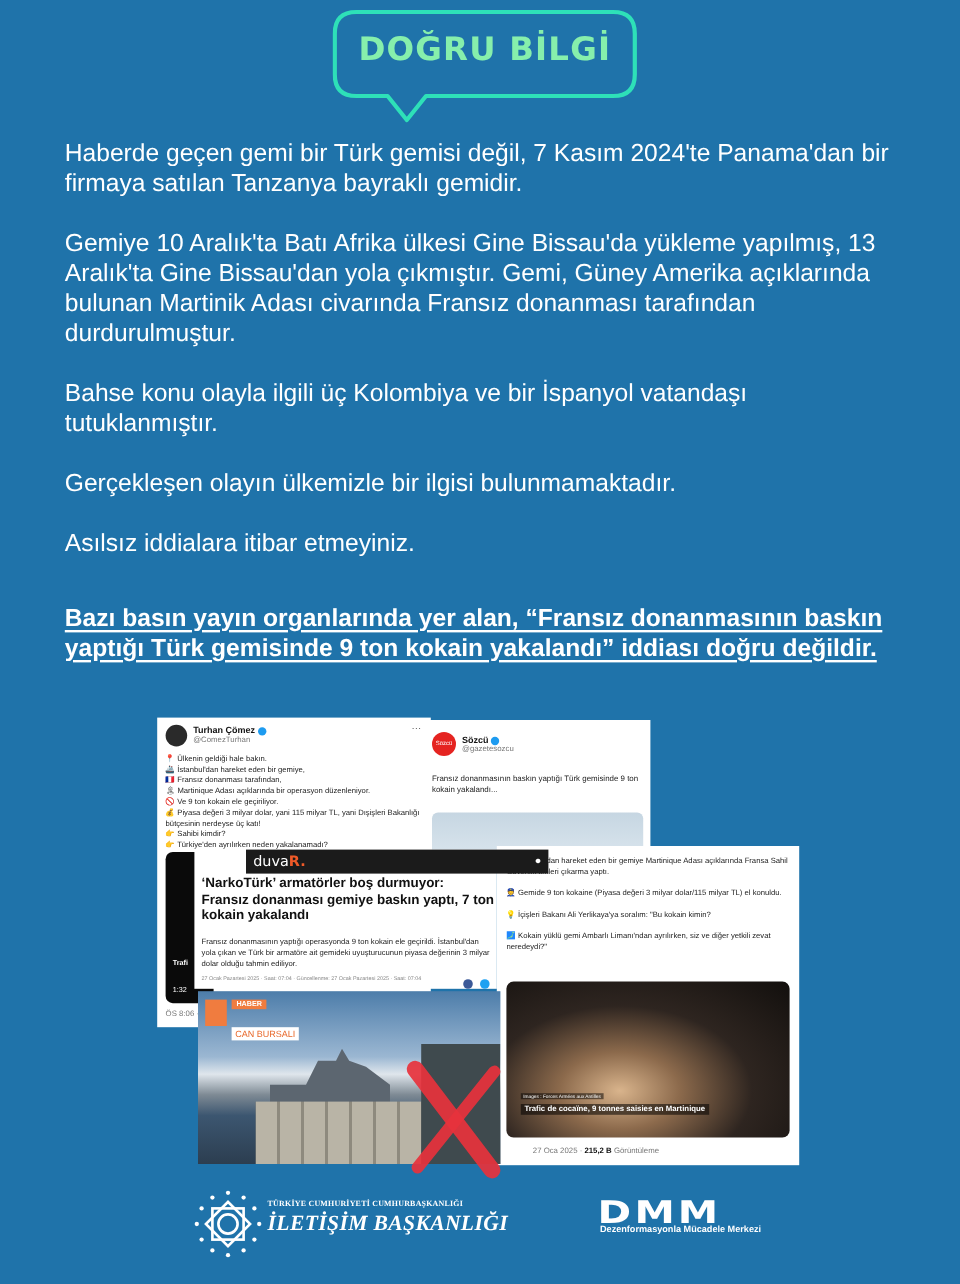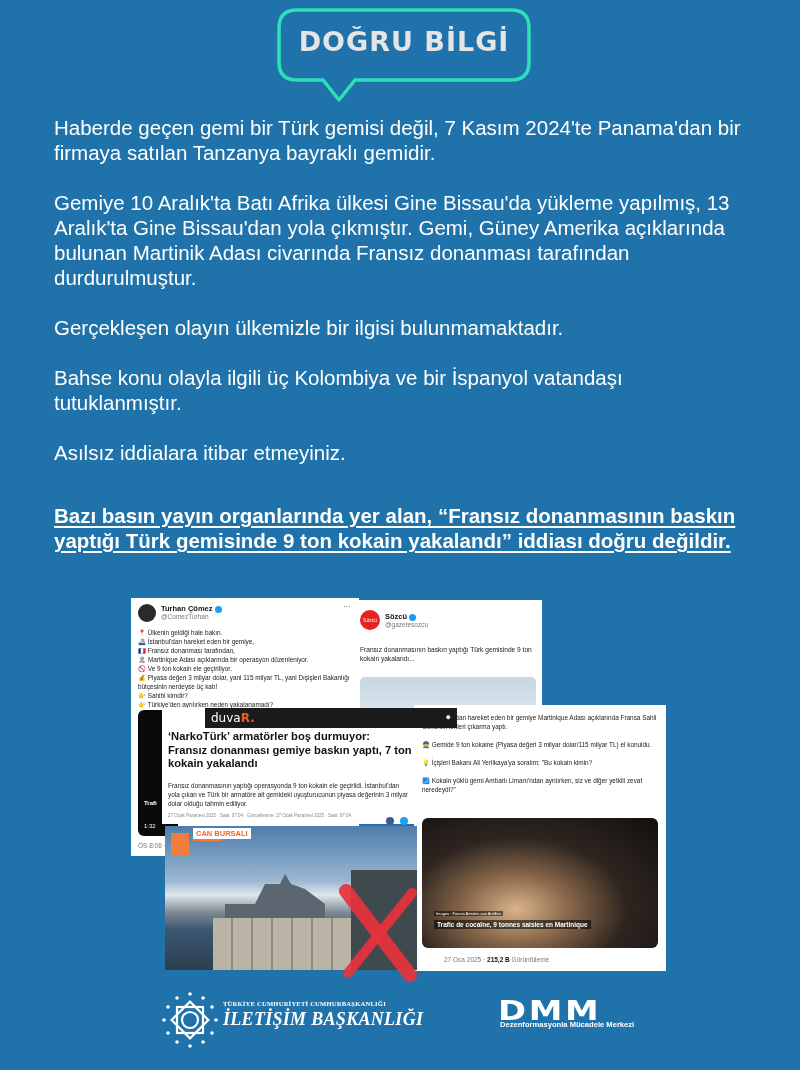--- a/index.html
+++ b/index.html
@@ -8,21 +8,21 @@
       background: #1f73aa;
       font-family: "Liberation Sans", sans-serif;
       color: #ffffff;
       position: relative;
     }
     .badge-wrap { position: absolute; left: 277px; top: 8px; width: 254px; height: 96px; }
     .badge-wrap svg { position: absolute; left: 0; top: 0; }
     .badge-text {
       position: absolute; left: 0; top: 18px; width: 254px; text-align: center;
       font-family: "DejaVu Sans", sans-serif; font-weight: bold; font-size: 27px;
-      letter-spacing: 1px; color: #e5e5e5;
+      letter-spacing: 1px; color: #86efac;
     }
     .body-text { position: absolute; left: 54px; top: 115px; width: 700px; }
     .para { font-size: 20.5px; line-height: 25px; margin-bottom: 25px; color: #ffffff; }
     .claim {
       position: absolute; left: 54px; top: 503px; width: 700px;
       font-size: 20.5px; line-height: 25px; font-weight: bold; color: #fff;
       text-decoration: underline; text-underline-offset: 3px; text-decoration-thickness: 2px;
     }
     .collage { position: absolute; left: 0; top: 0; width: 800px; height: 1070px; }
 
@@ -60,21 +60,21 @@
     .social span { display: inline-block; width: 8px; height: 8px; border-radius: 50%; margin-left: 2px; }
 
     
     .photo { position: absolute; left: 165px; top: 826px; width: 252px; height: 144px; overflow: hidden;
       background: linear-gradient(#4d7daa 0%, #9bb7d2 38%, #dfe6ec 48%, #7e8a94 60%, #3c5670 72%, #2c3e50 100%); }
     .ship { position: absolute; left: 60px; top: 48px; width: 100px; height: 50px; background: #5c6670; clip-path: polygon(0 60%, 30% 60%, 40% 20%, 55% 20%, 60% 0, 66% 20%, 80% 30%, 100% 60%, 100% 100%, 0 100%); }
     .pallets { position: absolute; left: 48px; top: 92px; width: 150px; height: 52px;
       background: repeating-linear-gradient(90deg, #b9b4a6 0 18px, #8e8a7e 18px 20px); }
     .building { position: absolute; right: 0; top: 44px; width: 66px; height: 100px; background: #3f4a4e; }
     .haber-tag { position: absolute; left: 28px; top: 7px; background: #f07c3f; color: #fff; font-size: 6px; font-weight: bold; padding: 1px 4px; }
-    .haber-name { position: absolute; left: 28px; top: 2px; background: #fff; color: #e8692c; font-size: 7.5px; font-weight: bold; padding: 1px 3px; }
+    .haber-name { position: absolute; left: 28px; top: 30px; background: #fff; color: #e8692c; font-size: 7.5px; font-weight: normal; padding: 1px 3px; }
     .haber-badge { position: absolute; left: 6px; top: 7px; width: 18px; height: 22px; background: #f07c3f; }
 
     
     .card4 { position: absolute; left: 414px; top: 705px; width: 252px; height: 266px; background: #fff; color: #222; }
     .card4 .lines { position: absolute; left: 8px; top: 8px; width: 236px; font-size: 6.4px; line-height: 9px; }
     .card4 .lines p { margin-bottom: 9px; }
     .video2 { position: absolute; left: 8px; top: 113px; width: 236px; height: 130px; border-radius: 6px;
       background: radial-gradient(ellipse at 40% 70%, #d9b48c 0%, #8c6a4c 25%, #2e2520 55%, #120f0d 100%); }
     .video2 .cap { position: absolute; left: 12px; top: 102px; font-size: 6.5px; font-weight: bold; color: #fff; background: rgba(0,0,0,0.55); padding: 1px 3px; }
     .video2 .src { position: absolute; left: 12px; top: 93px; font-size: 4px; color: #fff; background: rgba(0,0,0,0.5); padding: 0 2px; }
@@ -96,22 +96,22 @@
 <div class="badge-wrap">
   <svg width="254" height="96" viewBox="0 0 254 96">
     <path d="M20 2 H234 Q252 2 252 20 V54 Q252 72 234 72 H78 L62 92 L46 72 H20 Q2 72 2 54 V20 Q2 2 20 2 Z" fill="none" stroke="#2ee0b8" stroke-width="3.5" stroke-linejoin="round"></path>
   </svg>
   <div class="badge-text">DOĞRU BİLGİ</div>
 </div>
 
 <div class="body-text">
   <p class="para">Haberde geçen gemi bir Türk gemisi değil, 7 Kasım 2024'te Panama'dan bir firmaya satılan Tanzanya bayraklı gemidir.</p>
   <p class="para">Gemiye 10 Aralık'ta Batı Afrika ülkesi Gine Bissau'da yükleme yapılmış, 13 Aralık'ta Gine Bissau'dan yola çıkmıştır. Gemi, Güney Amerika açıklarında bulunan Martinik Adası civarında Fransız donanması tarafından durdurulmuştur.</p>
+  <p class="para">Bahse konu olayla ilgili üç Kolombiya ve bir İspanyol vatandaşı tutuklanmıştır.</p>
   <p class="para">Gerçekleşen olayın ülkemizle bir ilgisi bulunmamaktadır.</p>
-  <p class="para">Bahse konu olayla ilgili üç Kolombiya ve bir İspanyol vatandaşı tutuklanmıştır.</p>
   <p class="para">Asılsız iddialara itibar etmeyiniz.</p>
 </div>
 <div class="claim">Bazı basın yayın organlarında yer alan, “Fransız donanmasının baskın yaptığı Türk gemisinde 9 ton kokain yakalandı” iddiası doğru değildir.</div>
 
 <div class="collage">
 
   <div class="card1">
     <div class="hdr">
       <div class="avatar"></div>
       <div>

